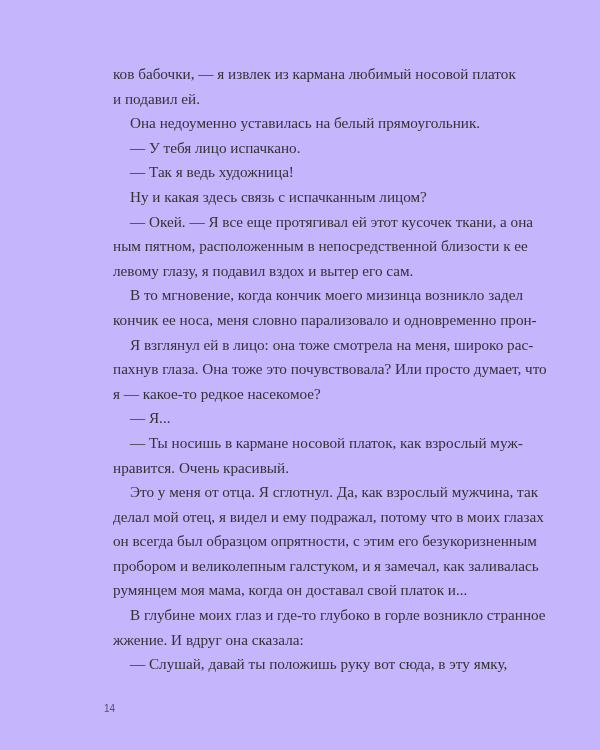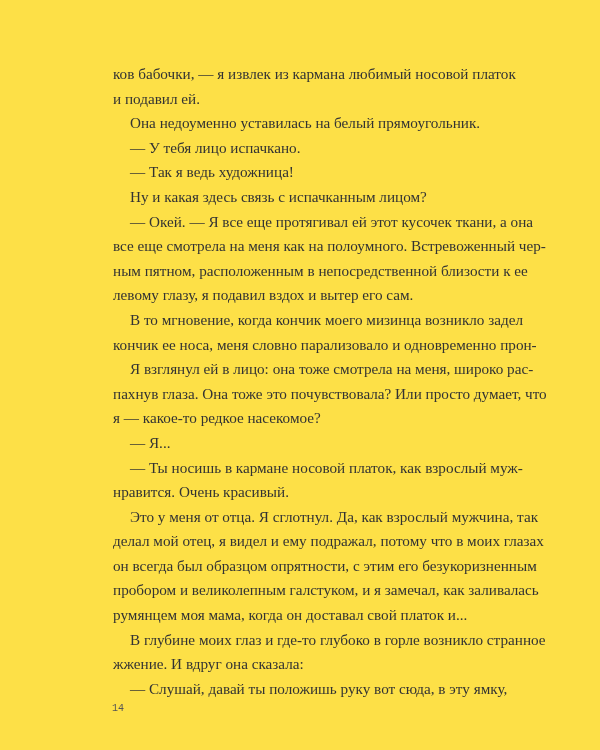--- a/index.html
+++ b/index.html
@@ -1,44 +1,43 @@
 <!DOCTYPE html>
 <html><head>
 <meta charset="utf-8">
 <style>
   html, body { margin: 0; padding: 0; background: #ffffff; }
   body { width: 600px; height: 750px; position: relative; overflow: hidden; }
-  .page { position: absolute; left: 0; top: 0; width: 600px; height: 750px; background: #fde047; }
+  .page { position: absolute; left: 0; top: 0; width: 600px; height: 750px; background: #c4b5fd; }
   .text-block {
     position: absolute; left: 113px; top: 62px; width: 360px;
     font-family: "Liberation Serif", "DejaVu Serif", serif;
     font-size: 15.2px; line-height: 24.6px; color: #333;
   }
   .line { display: block; white-space: nowrap; text-align: justify; text-align-last: justify; height: 24.6px; }
   .line.last { text-align-last: left; }
   .line.indent { padding-left: 17px; }
   .page-number {
-    position: absolute; left: 112px; top: 703px;
-    font-family: Liberation Mono, monospace;
+    position: absolute; left: 104px; top: 703px;
+    font-family: Liberation Sans, sans-serif;
     font-size: 10px; color: #555;
   }
 </style>
 </head>
 <body>
 
 <div class="page">
   <div class="text-block" id="text-block">
       <span class="line">ков бабочки, — я извлек из кармана любимый носовой платок</span>
       <span class="line last">и подавил ей.</span>
       <span class="line indent last">Она недоуменно уставилась на белый прямоугольник.</span>
       <span class="line indent last">— У тебя лицо испачкано.</span>
       <span class="line indent last">— Так я ведь художница!</span>
       <span class="line indent last">Ну и какая здесь связь с испачканным лицом?</span>
       <span class="line indent">— Окей. — Я все еще протягивал ей этот кусочек ткани, а она</span>
-      <span class="line">все еще смотрела на меня как на полоумного. Встревоженный чер-</span>
       <span class="line">ным пятном, расположенным в непосредственной близости к ее</span>
       <span class="line last">левому глазу, я подавил вздох и вытер его сам.</span>
       <span class="line indent">В то мгновение, когда кончик моего мизинца возникло задел</span>
       <span class="line">кончик ее носа, меня словно парализовало и одновременно прон-</span>
       <span class="line indent">Я взглянул ей в лицо: она тоже смотрела на меня, широко рас-</span>
       <span class="line">пахнув глаза. Она тоже это почувствовала? Или просто думает, что</span>
       <span class="line last">я — какое-то редкое насекомое?</span>
       <span class="line indent last">— Я...</span>
       <span class="line indent">— Ты носишь в кармане носовой платок, как взрослый муж-</span>
       <span class="line last">нравится. Очень красивый.</span>

